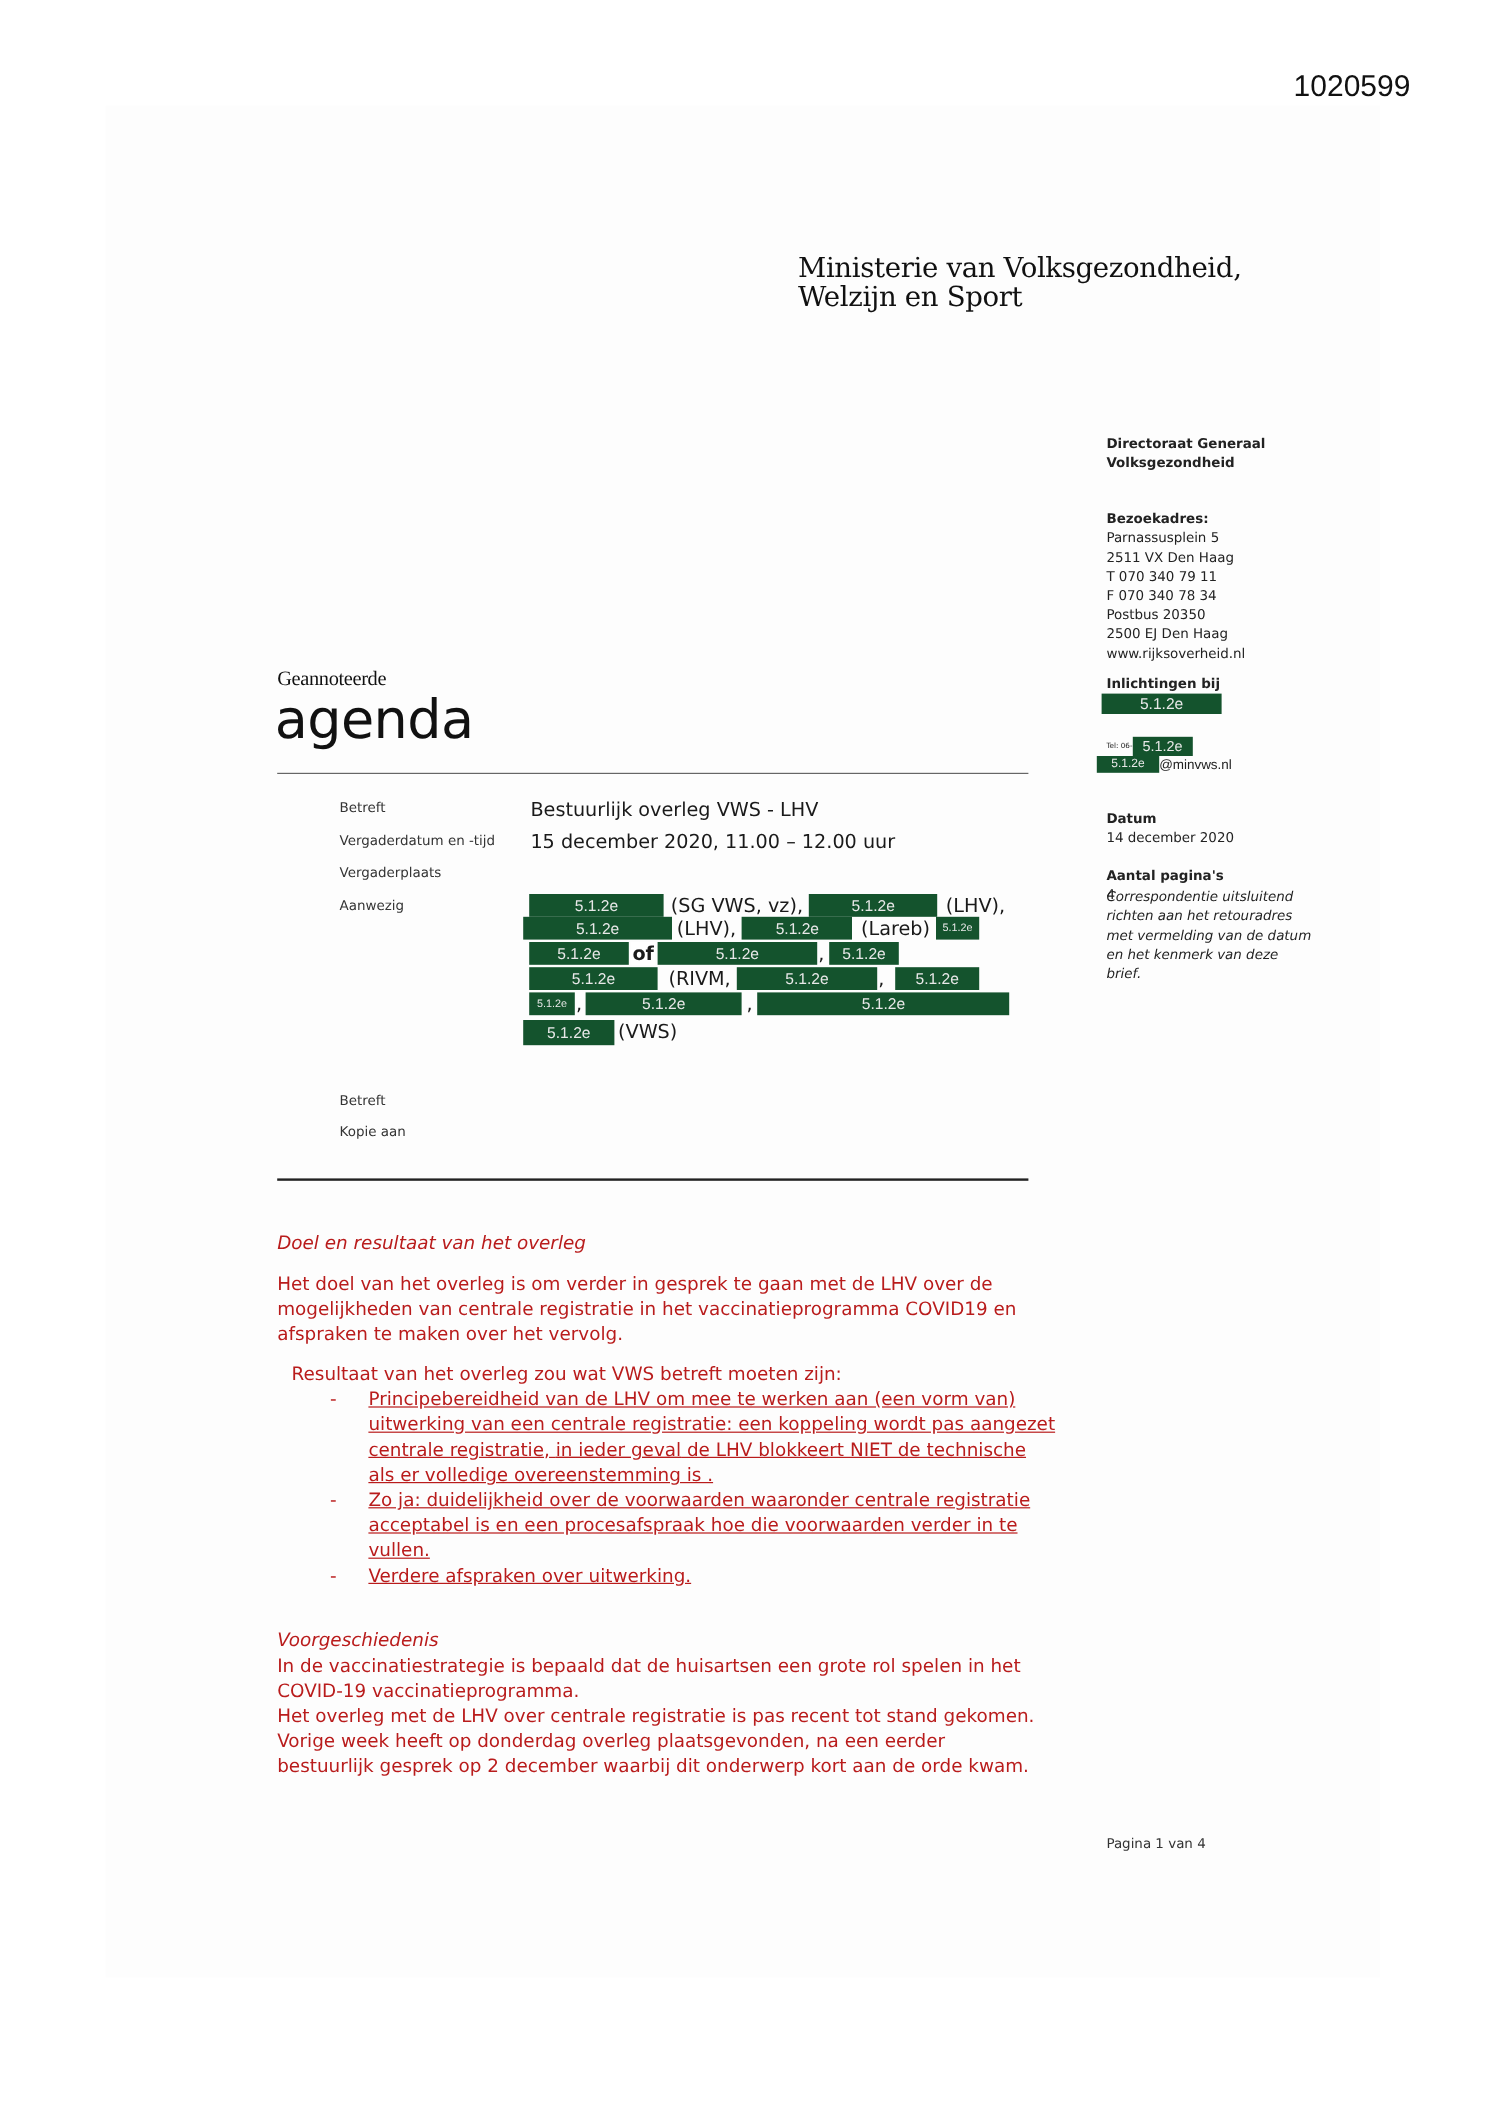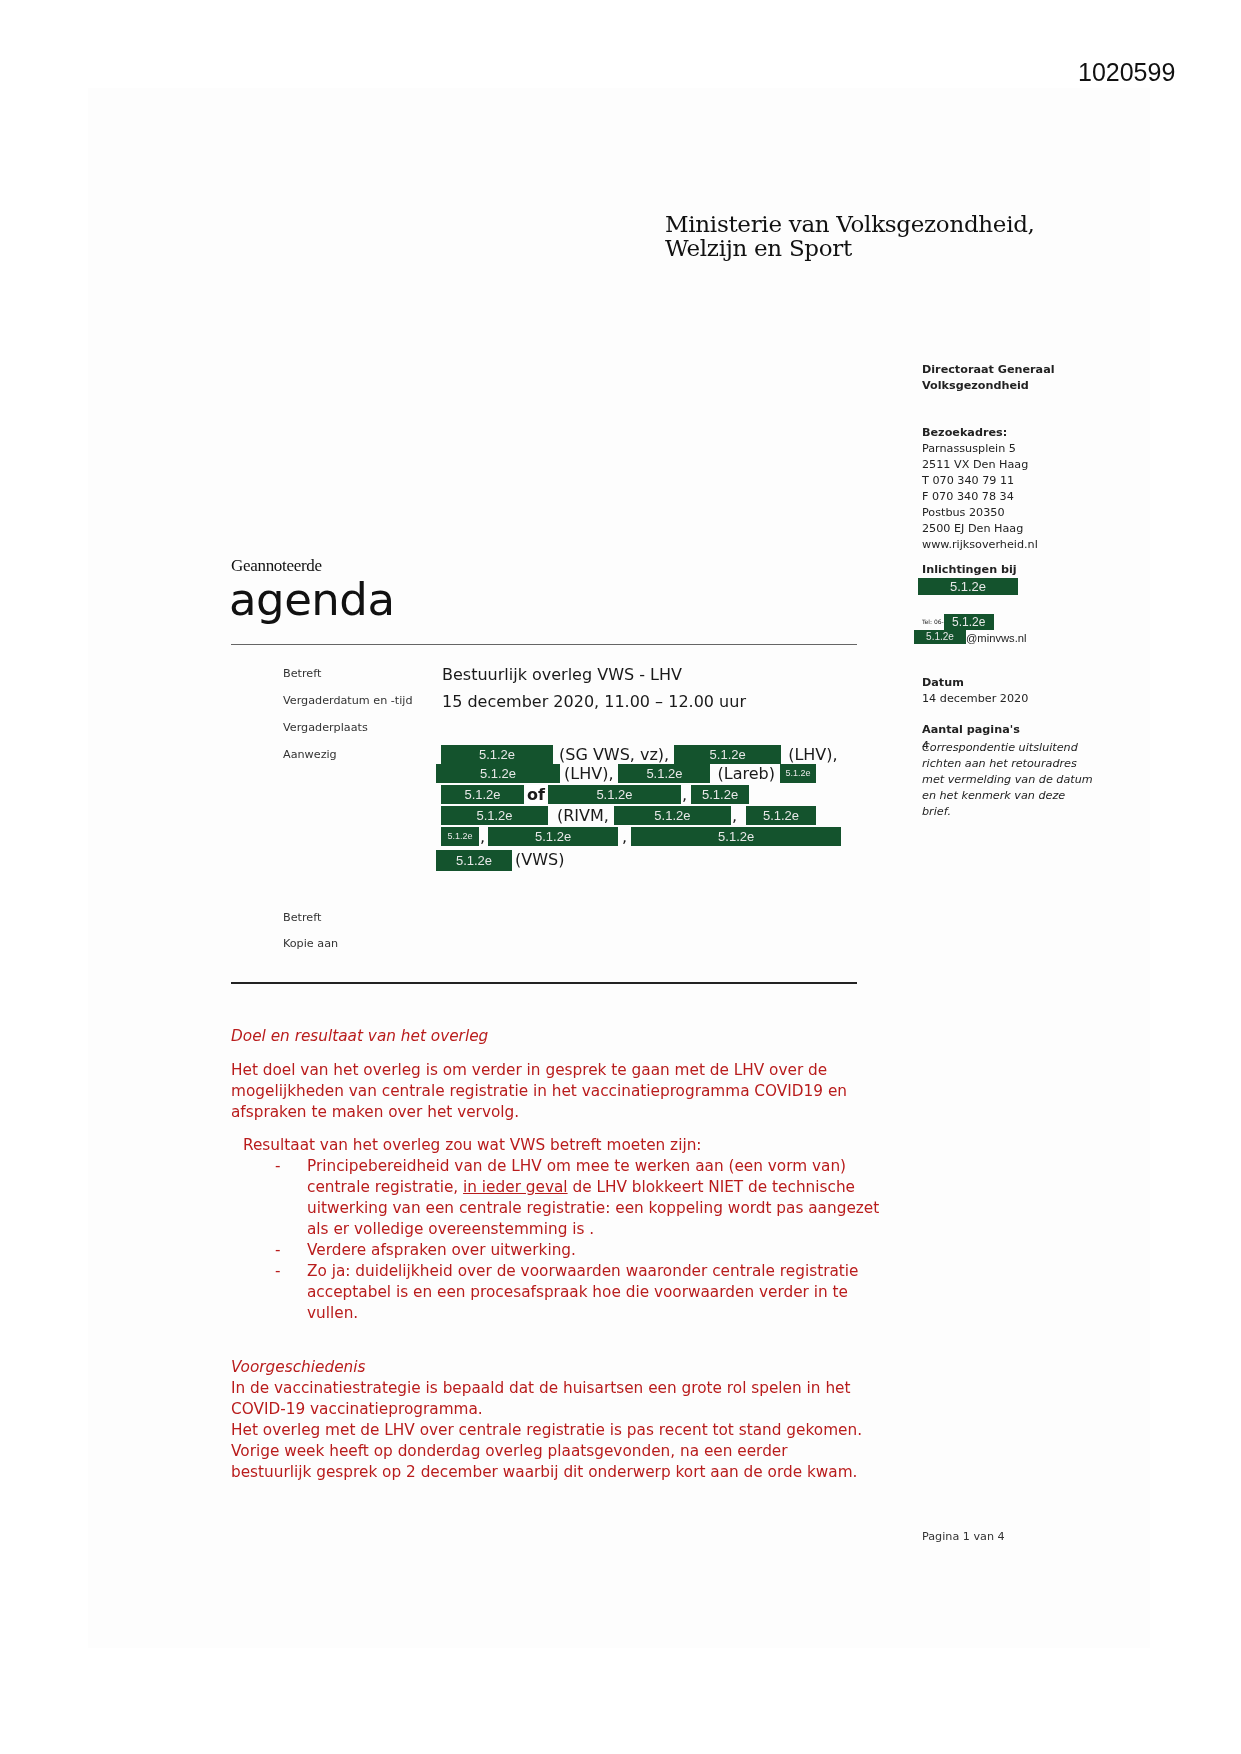--- a/index.html
+++ b/index.html
@@ -36,21 +36,21 @@
     .rule { left: 231px; width: 626px; background: #222; }
     .label { left: 241px; font-size: 11.2px; color: #333; margin-left: 42px; }
     .value { left: 442px; font-size: 16px; color: #1a1a1a; }
     .redline { position: absolute; height: 19px; display: flex; align-items: flex-start; font-size: 16px; white-space: nowrap; }
     .redline .t { display: inline-block; height: 19px; line-height: 19px; padding: 0 1px; }
     .redline .redact { height: 19px; line-height: 19px; font-size: 13px; }
     .redline .redact.sm { font-size: 9px; }
     .body-text { left: 231px; width: 700px; font-size: 15.3px; line-height: 21px; color: #b91c1c; }
     .heading-it { font-style: italic; }
     ul.dash { list-style: none; margin: 0; padding: 0; }
-    ul.dash li { position: relative; padding-left: 64px; }
+    ul.dash li { position: relative; padding-left: 64px; text-decoration: underline; }
     ul.dash li::before { content: "-"; position: absolute; left: 32px; }
     .u { text-decoration: underline; }
     .footer { left: 922px; top: 1530px; font-size: 11.2px; color: #333; }
   </style>
 </head>
 <body>
 
 <div class="doc-id">1020599</div>
 
 <div class="page"></div>
@@ -175,31 +175,31 @@
   <div>Het doel van het overleg is om verder in gesprek te gaan met de LHV over de</div>
   <div>mogelijkheden van centrale registratie in het vaccinatieprogramma COVID19 en</div>
   <div>afspraken te maken over het vervolg.</div>
 </div>
 
 <div class="abs body-text" style="top:1135px;margin-left:12px;">
   <div>Resultaat van het overleg zou wat VWS betreft moeten zijn:</div>
   <ul class="dash">
     <li>
       <div>Principebereidheid van de LHV om mee te werken aan (een vorm van)</div>
+      <div>uitwerking van een centrale registratie: een koppeling wordt pas aangezet</div>
       <div><span>centrale registratie, </span><span class="u">in ieder geval</span><span> de LHV blokkeert NIET de technische</span></div>
-      <div>uitwerking van een centrale registratie: een koppeling wordt pas aangezet</div>
       <div>als er volledige overeenstemming is .</div>
-    </li>
-    <li>
-      <div>Verdere afspraken over uitwerking.</div>
     </li>
     <li>
       <div>Zo ja: duidelijkheid over de voorwaarden waaronder centrale registratie</div>
       <div>acceptabel is en een procesafspraak hoe die voorwaarden verder in te</div>
       <div>vullen.</div>
+    </li>
+    <li>
+      <div>Verdere afspraken over uitwerking.</div>
     </li>
   </ul>
 </div>
 
 <div class="abs body-text" style="top:1357px;">
   <div class="heading-it">Voorgeschiedenis</div>
   <div>In de vaccinatiestrategie is bepaald dat de huisartsen een grote rol spelen in het</div>
   <div>COVID-19 vaccinatieprogramma.</div>
   <div>Het overleg met de LHV over centrale registratie is pas recent tot stand gekomen.</div>
   <div>Vorige week heeft op donderdag overleg plaatsgevonden, na een eerder</div>

